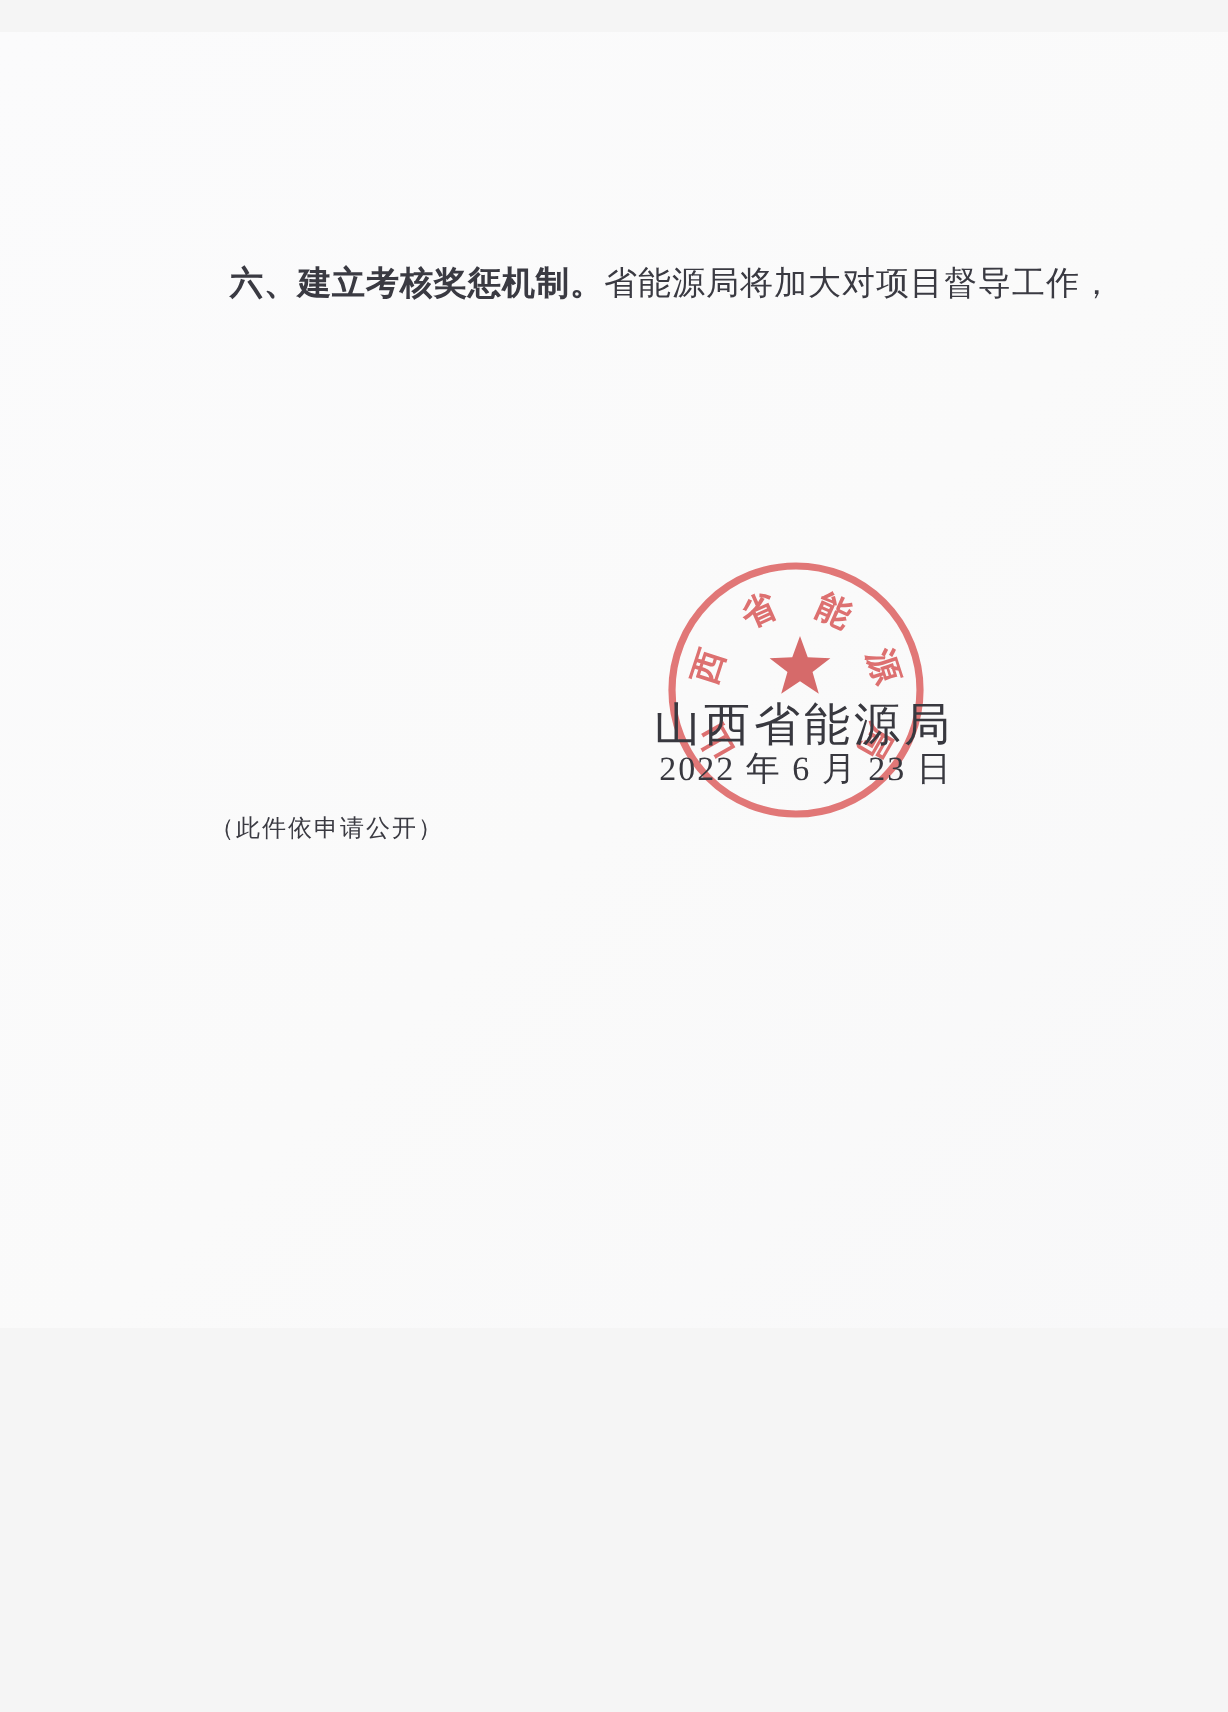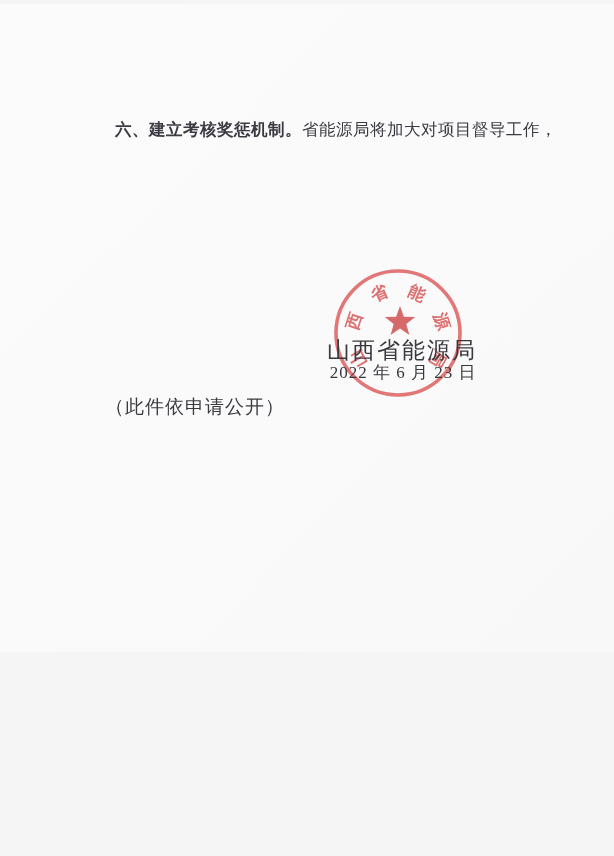--- a/index.html
+++ b/index.html
@@ -4,21 +4,21 @@
 <style>
   html, body {
     margin: 0;
     padding: 0;
     background: #f5f5f5;
   }
   .page {
     position: relative;
     width: 614px;
     height: 648px;
-    margin: 4px auto;
+    margin: 16px auto;
     background: linear-gradient(135deg, #fbfbfc 0%, #fafafa 55%, #f8f8f9 100%);
     overflow: hidden;
     font-family: "Liberation Serif", "DejaVu Serif", serif;
     color: #3a3a42;
   }
 
   
   .body-text {
     position: absolute;
     left: 82px;
@@ -74,21 +74,21 @@
     letter-spacing: 1px;
     white-space: nowrap;
     color: #38383f;
   }
 
   
   .disclosure {
     position: absolute;
     left: 105px;
     top: 390px;
-    font-size: 19px;
+    font-size: 12px;
     letter-spacing: 1px;
     color: #3a3a42;
   }
 
   
   .page-number {
     position: absolute;
     left: 462px;
     top: 772px;
     font-size: 14.5px;

